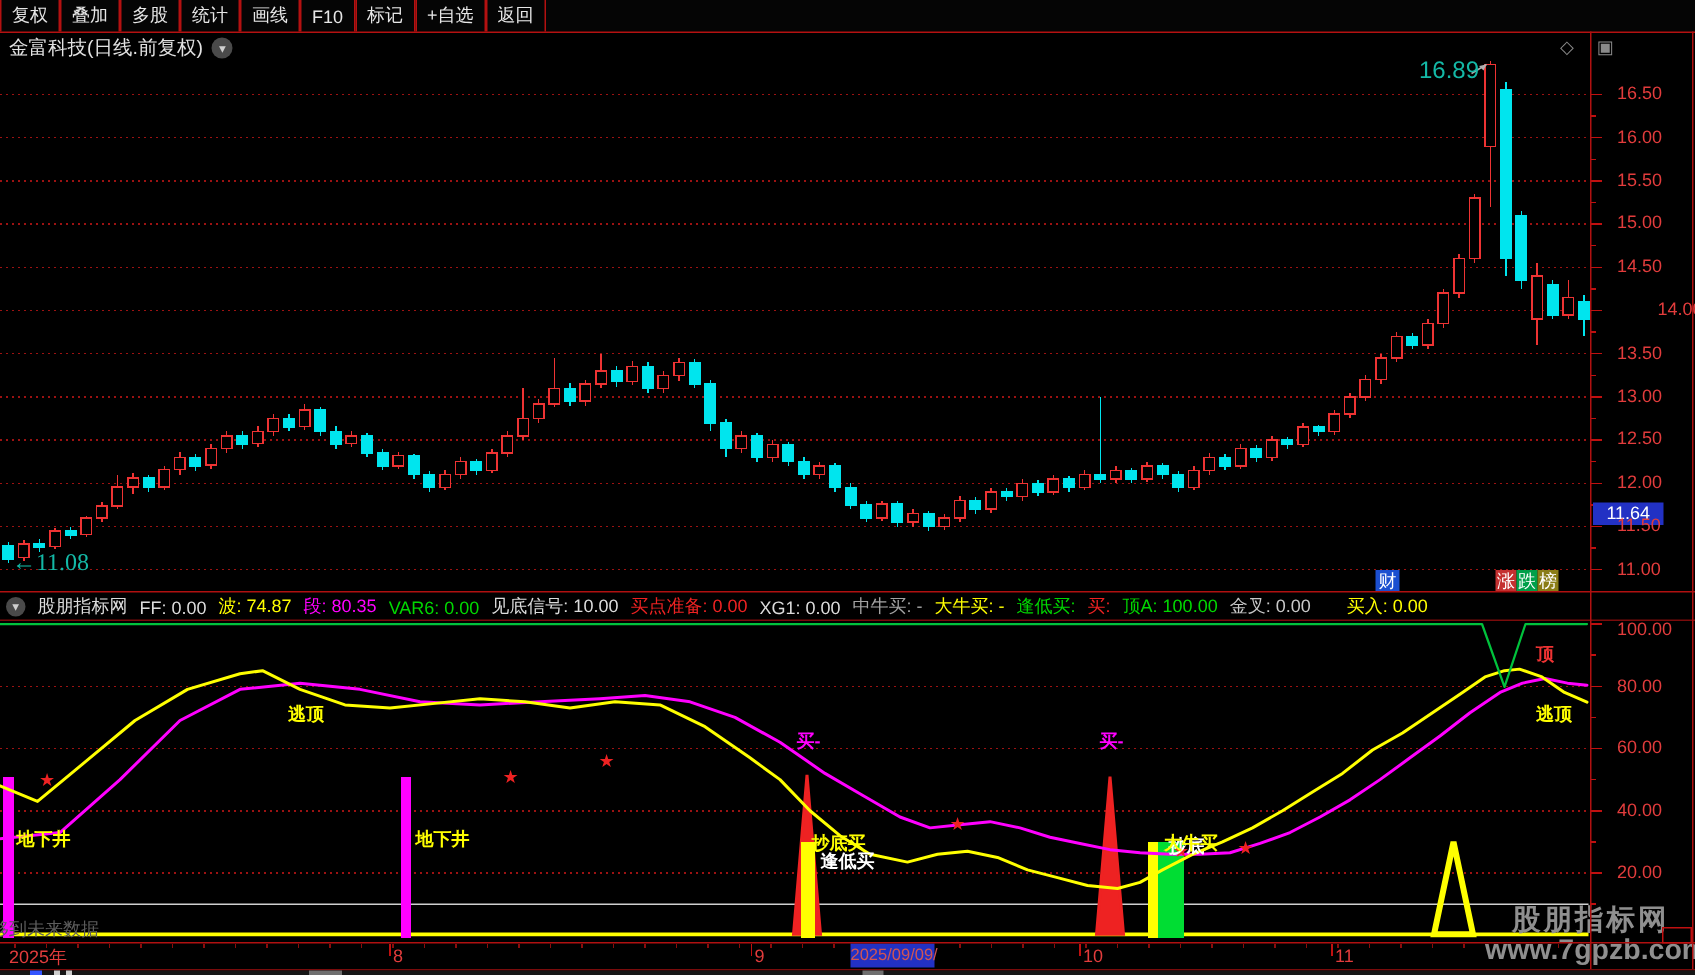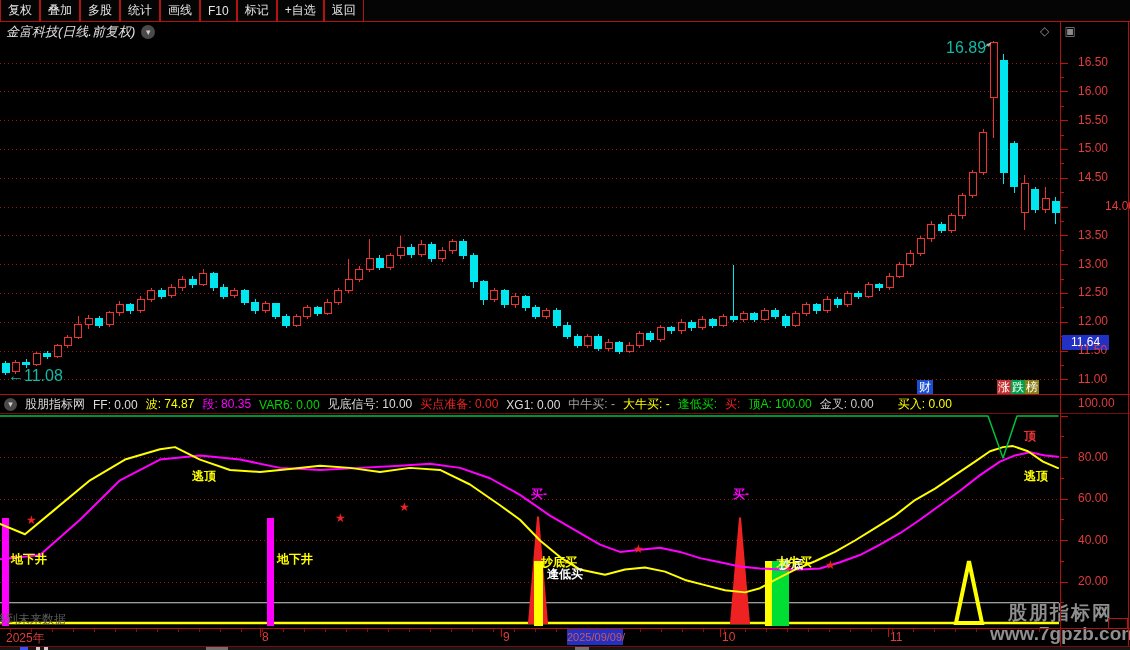--- a/index.html
+++ b/index.html
@@ -12,21 +12,21 @@
   .win-icon{width:13px;height:10px;border:1px solid #d8d8d8;margin:0 8px 0 6px;display:flex;}
   .win-icon .half{width:6px;height:100%;background:#d8d8d8;}
   .menu-sep{width:1px;height:16px;background:#a01010;margin-right:8px;}
   .mitem{color:#e6e6e6;font-size:12px;margin-right:14px;cursor:default;white-space:nowrap;}
   .mitem.active{color:#00dbe8;}
   .menu-right{display:flex;align-items:stretch;height:100%;}
   .mbtn{color:#e6e6e6;font-size:12px;border:1px solid #b41111;border-top:none;border-bottom:none;
         border-left:1px solid #b41111;padding:0 7px;display:flex;align-items:center;white-space:nowrap;}
   .mbtn:last-child{border-right:1px solid #b41111;}
   
-  .title-row{position:absolute;left:6px;top:23px;display:flex;align-items:center;gap:6px;font-style:italic;}
+  .title-row{position:absolute;left:6px;top:23px;display:flex;align-items:center;gap:6px;}
   .stock-title{color:#e2e2e2;font-size:13px;}
   .circle-chevron{width:14px;height:14px;border-radius:50%;background:#4a4a4a;color:#cfcfcf;
                   font-size:9px;line-height:14px;text-align:center;}
   .corner-icons{position:absolute;top:24px;left:1040px;color:#8a8a8a;font-size:12px;letter-spacing:6px;}
   
   .abs{position:absolute;white-space:nowrap;}
   .axis-lbl{color:#e23c3c;font-size:12px;}
   .gray-lbl{color:#14b8a6;font-size:16px;}
   .price-marker{position:absolute;left:1062px;width:47px;height:15px;background:#2231c4;color:#fff;
                 font-size:12px;text-align:center;line-height:15px;}
@@ -396,21 +396,21 @@
       <line x1="892" y1="629" x2="892" y2="632" stroke="#8a0d0d" stroke-width="1" shape-rendering="crispEdges"></line>
       <line x1="913" y1="629" x2="913" y2="632" stroke="#8a0d0d" stroke-width="1" shape-rendering="crispEdges"></line>
       <line x1="934" y1="629" x2="934" y2="632" stroke="#8a0d0d" stroke-width="1" shape-rendering="crispEdges"></line>
       <line x1="955" y1="629" x2="955" y2="632" stroke="#8a0d0d" stroke-width="1" shape-rendering="crispEdges"></line>
       <line x1="976" y1="629" x2="976" y2="632" stroke="#8a0d0d" stroke-width="1" shape-rendering="crispEdges"></line>
       <line x1="997" y1="629" x2="997" y2="632" stroke="#8a0d0d" stroke-width="1" shape-rendering="crispEdges"></line>
       <line x1="1018" y1="629" x2="1018" y2="632" stroke="#8a0d0d" stroke-width="1" shape-rendering="crispEdges"></line>
       <line x1="1039" y1="629" x2="1039" y2="632" stroke="#8a0d0d" stroke-width="1" shape-rendering="crispEdges"></line>
     </svg>
 
-  <div class="abs gray-lbl" style="left:8px;top:367px;">←11.08</div>
+  <div class="abs gray-lbl" style="left:8px;top:367px;font-family:Liberation Serif, serif;">←11.08</div>
   <div class="abs gray-lbl" style="left:946px;top:39px;">16.89</div>
   <div class="price-marker" style="top:335px;">11.64</div>
   <div class="badge-cai" style="left:917px;top:380px;">财</div>
   <div class="badge-zdb" style="left:997px;top:380px;">
       <span style="background: rgb(196, 48, 48);">涨</span>
       <span style="background: rgb(0, 159, 73);">跌</span>
       <span style="background: rgb(138, 125, 22);">榜</span>
     </div>
 
   <div class="param-row">
@@ -458,21 +458,21 @@
     <div class="abs axis-lbl" style="left:1078px;top:112.6px;">15.50</div>
     <div class="abs axis-lbl" style="left:1078px;top:141.4px;">15.00</div>
     <div class="abs axis-lbl" style="left:1078px;top:170.2px;">14.50</div>
     <div class="abs axis-lbl" style="left:1105px;top:199px;">14.00</div>
     <div class="abs axis-lbl" style="left:1078px;top:227.8px;">13.50</div>
     <div class="abs axis-lbl" style="left:1078px;top:256.6px;">13.00</div>
     <div class="abs axis-lbl" style="left:1078px;top:285.4px;">12.50</div>
     <div class="abs axis-lbl" style="left:1078px;top:314.2px;">12.00</div>
     <div class="abs axis-lbl" style="left:1078px;top:343px;">11.50</div>
     <div class="abs axis-lbl" style="left:1078px;top:371.8px;">11.00</div>
-    <div class="abs axis-lbl" style="left:1078px;top:396px;">100.00</div>
+    <div class="abs axis-lbl" style="left:1078px;top:412px;">100.00</div>
     <div class="abs axis-lbl" style="left:1078px;top:449.5px;">80.00</div>
     <div class="abs axis-lbl" style="left:1078px;top:491px;">60.00</div>
     <div class="abs axis-lbl" style="left:1078px;top:532.5px;">40.00</div>
     <div class="abs axis-lbl" style="left:1078px;top:574px;">20.00</div>
     <div class="abs star" style="left:26px;top:514px;">★</div>
     <div class="abs star" style="left:335px;top:512px;">★</div>
     <div class="abs star" style="left:399px;top:501px;">★</div>
     <div class="abs star" style="left:633px;top:543px;">★</div>
     <div class="abs star" style="left:782px;top:561px;">★</div>
     <div class="abs star" style="left:825px;top:559px;">★</div>

